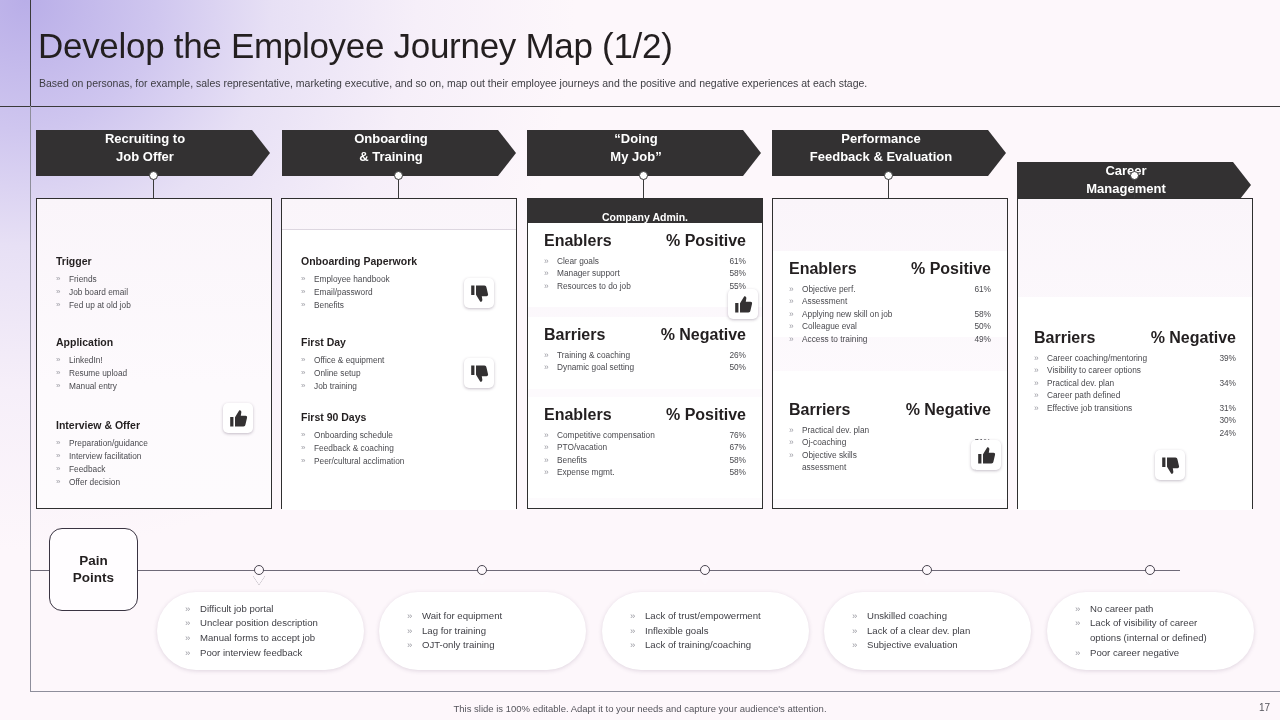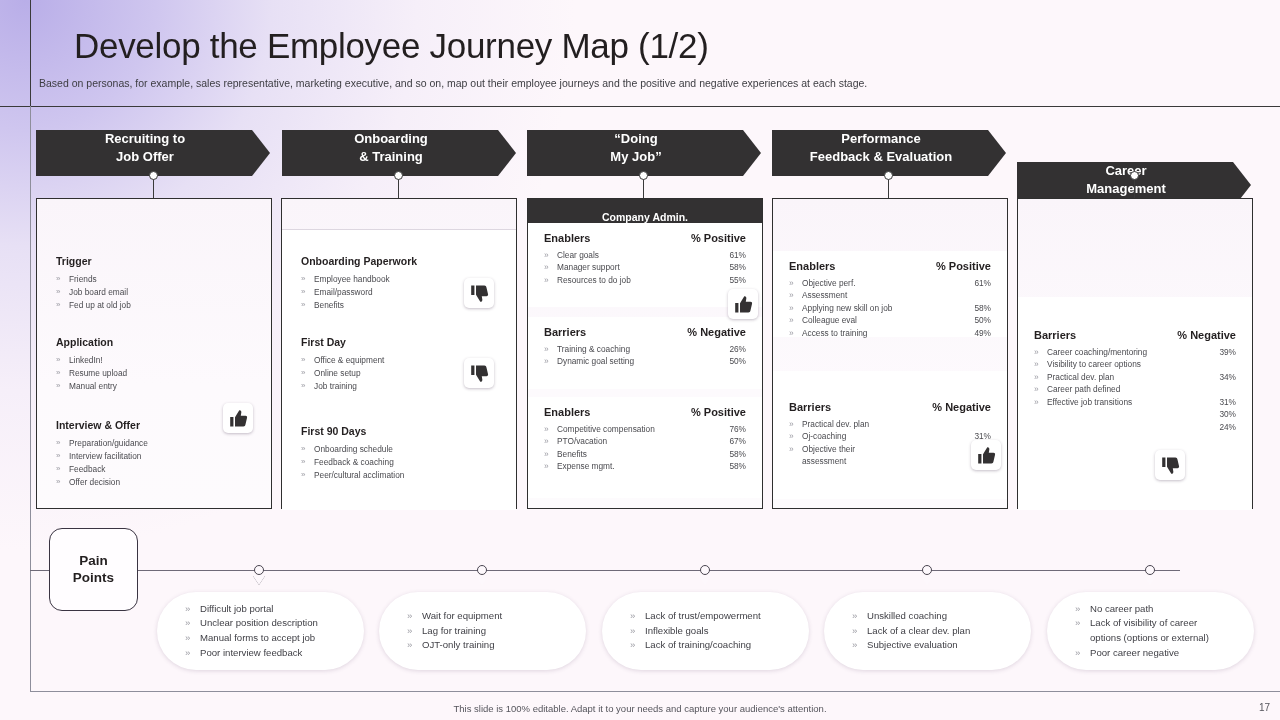--- a/index.html
+++ b/index.html
@@ -33,21 +33,21 @@
   }
   #rule-foot {
     position: absolute; left: 30px; top: 691px; width: 1250px; height: 1px;
     background: #8e8e9b;
   }
 
   
   #page-title {
     position: absolute; left: 38px; top: 26px;
     font-size: 35px; font-weight: 400; color: #231f20;
-    letter-spacing: -0.3px; white-space: nowrap; margin-left: 36px;
+    letter-spacing: -0.3px; white-space: nowrap;
   }
   #page-subtitle {
     position: absolute; left: 39px; top: 77px;
     font-size: 10.5px; color: #3d3d42; white-space: nowrap;
   }
 
   
   .stage-banner {
     position: absolute; top: 130px; height: 46px;
     background: #333132; color: #ffffff;
@@ -81,21 +81,21 @@
   .bullets li {
     display: flex; align-items: flex-start;
     font-size: 8.3px; color: #4a4a4f; line-height: 1.55;
   }
   .bullets li .bl {
     color: #9a9aa2; width: 13px; flex: 0 0 13px; font-size: 8px;
   }
   .kv-head {
     display: flex; justify-content: space-between; align-items: baseline;
   }
-  .kv-head .h2 { font-size: 11px; font-weight: bold; color: #231f20; }
+  .kv-head .h2 { font-size: 16px; font-weight: bold; color: #231f20; }
   .row { display: flex; align-items: flex-start; font-size: 8.3px; color: #4a4a4f; line-height: 1.5; }
   .row .bl { color: #9a9aa2; width: 13px; flex: 0 0 13px; }
   .row .lbl { flex: 1; }
   .row .pct { width: 34px; text-align: right; color: #4a4a4f; }
 
   .admin-bar {
     position: absolute; left: 0; top: 0; width: 100%; height: 36px;
     background: #333132; color: #fff; font-size: 10.5px; font-weight: bold;
     display: flex; align-items: center; justify-content: center;
   }
@@ -295,21 +295,21 @@
       <li>
           <span class="bl">»</span>
           <span>Online setup</span>
         </li>
       <li>
           <span class="bl">»</span>
           <span>Job training</span>
         </li>
     </ul>
   </div>
-  <div style="position:absolute; left:19px; top:212px; width:200px;margin-top:14px;">
+  <div style="position:absolute; left:19px; top:212px; width:200px;">
     <div class="sec-title">First 90 Days</div>
     <ul class="bullets" style="margin-top:6px;">
       <li>
           <span class="bl">»</span>
           <span>Onboarding schedule</span>
         </li>
       <li>
           <span class="bl">»</span>
           <span>Feedback &amp; coaching</span>
         </li>
@@ -467,21 +467,21 @@
             <span class="lbl">Practical dev. plan</span>
             <span class="pct"></span>
           </div>
         <div class="row">
             <span class="bl">»</span>
             <span class="lbl">Oj-coaching</span>
             <span class="pct">31%</span>
           </div>
         <div class="row">
             <span class="bl">»</span>
-            <span class="lbl">Objective their</span>
+            <span class="lbl">Objective skills</span>
             <span class="pct">27%</span>
           </div>
         <div class="row">
             <span class="bl"></span>
             <span class="lbl">assessment</span>
             <span class="pct">24%</span>
           </div>
       </div>
     </div>
   </div>
@@ -648,21 +648,21 @@
     <li>
         <span class="bl">»</span>
         <span>No career path</span>
       </li>
     <li>
         <span class="bl">»</span>
         <span>Lack of visibility of career</span>
       </li>
     <li>
         <span class="bl"></span>
-        <span>options (options or external)</span>
+        <span>options (internal or defined)</span>
       </li>
     <li>
         <span class="bl">»</span>
         <span>Poor career negative</span>
       </li>
   </ul>
 </div>
 
 <div id="footer-note">This slide is 100% editable. Adapt it to your needs and capture your audience's attention.</div>
 <div id="page-number">17</div>

